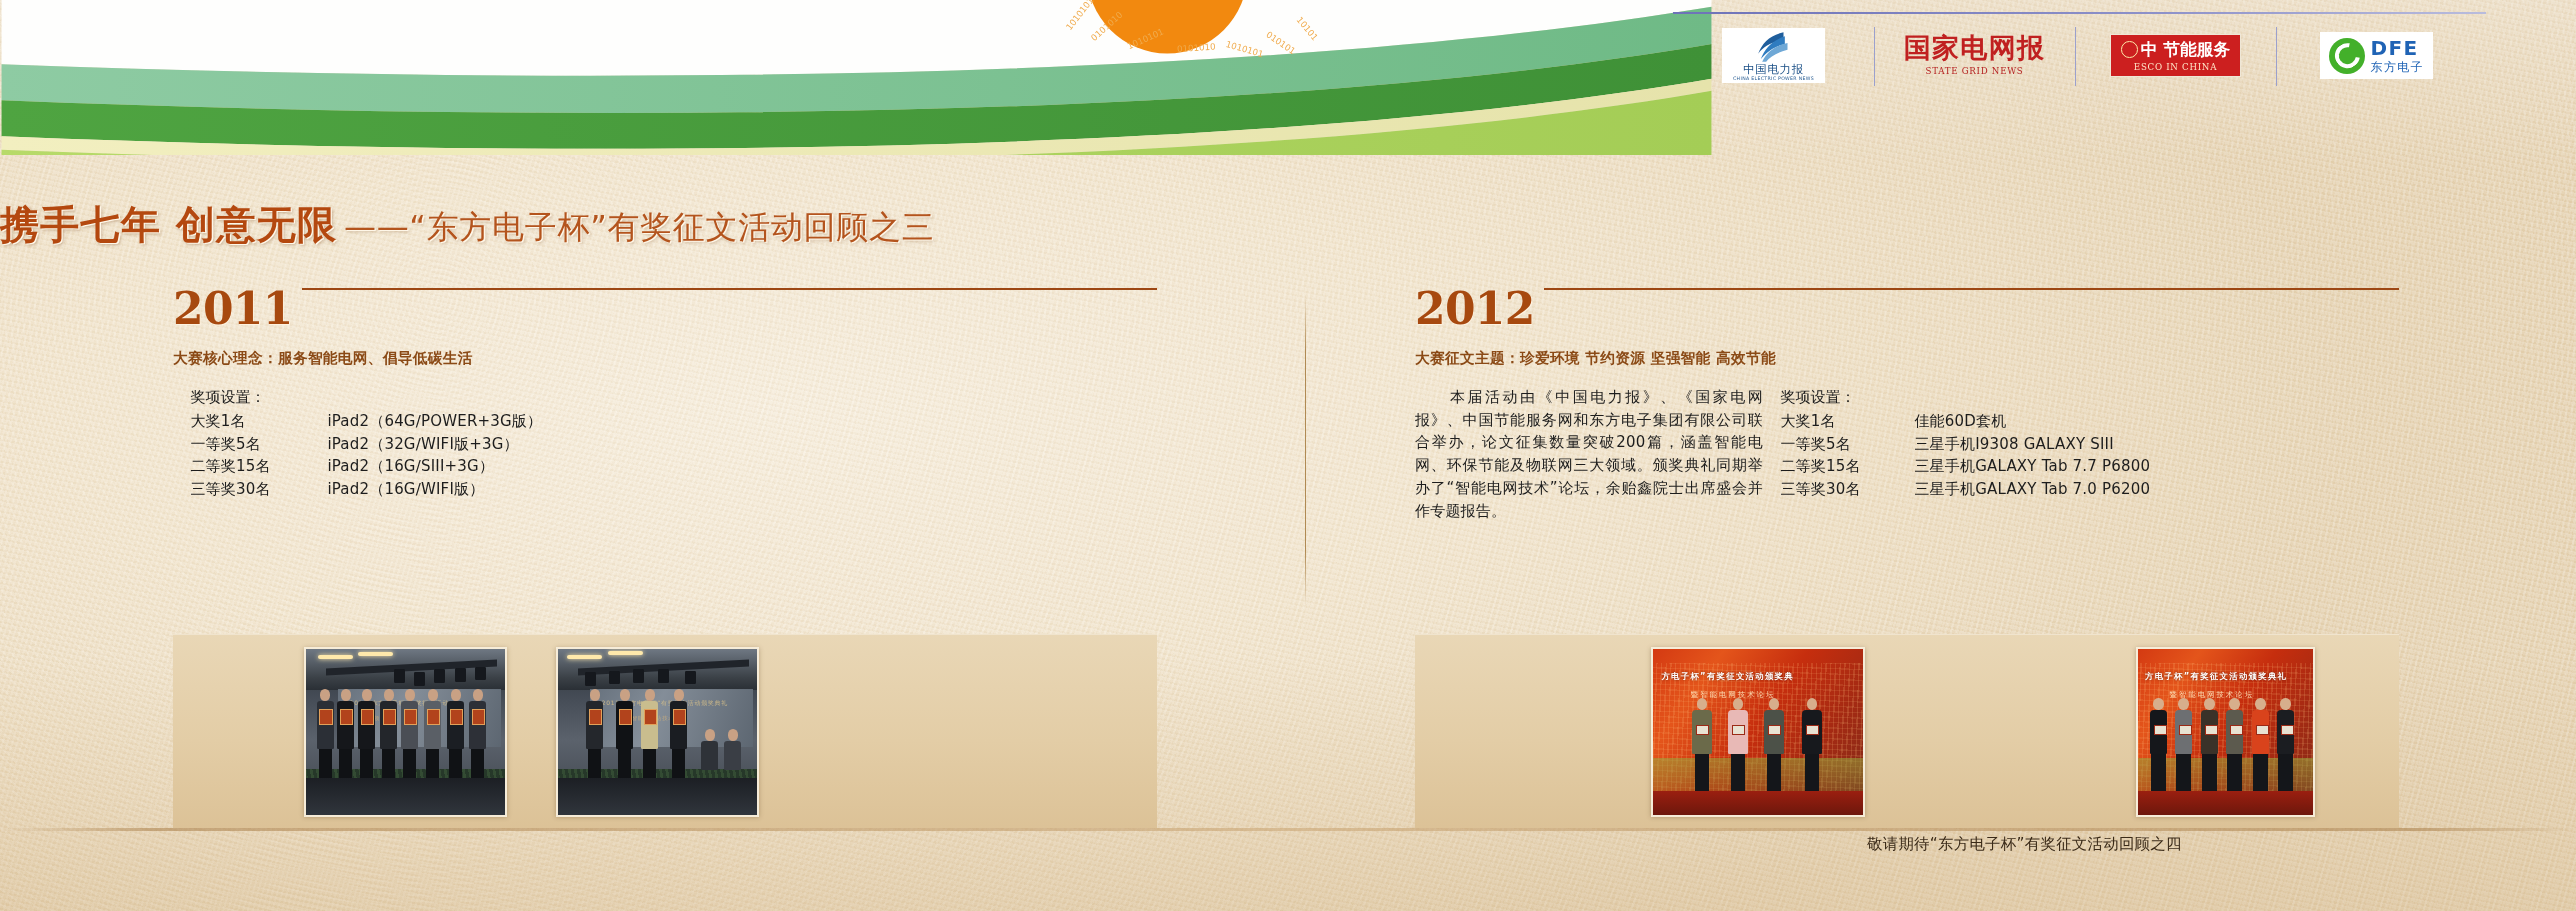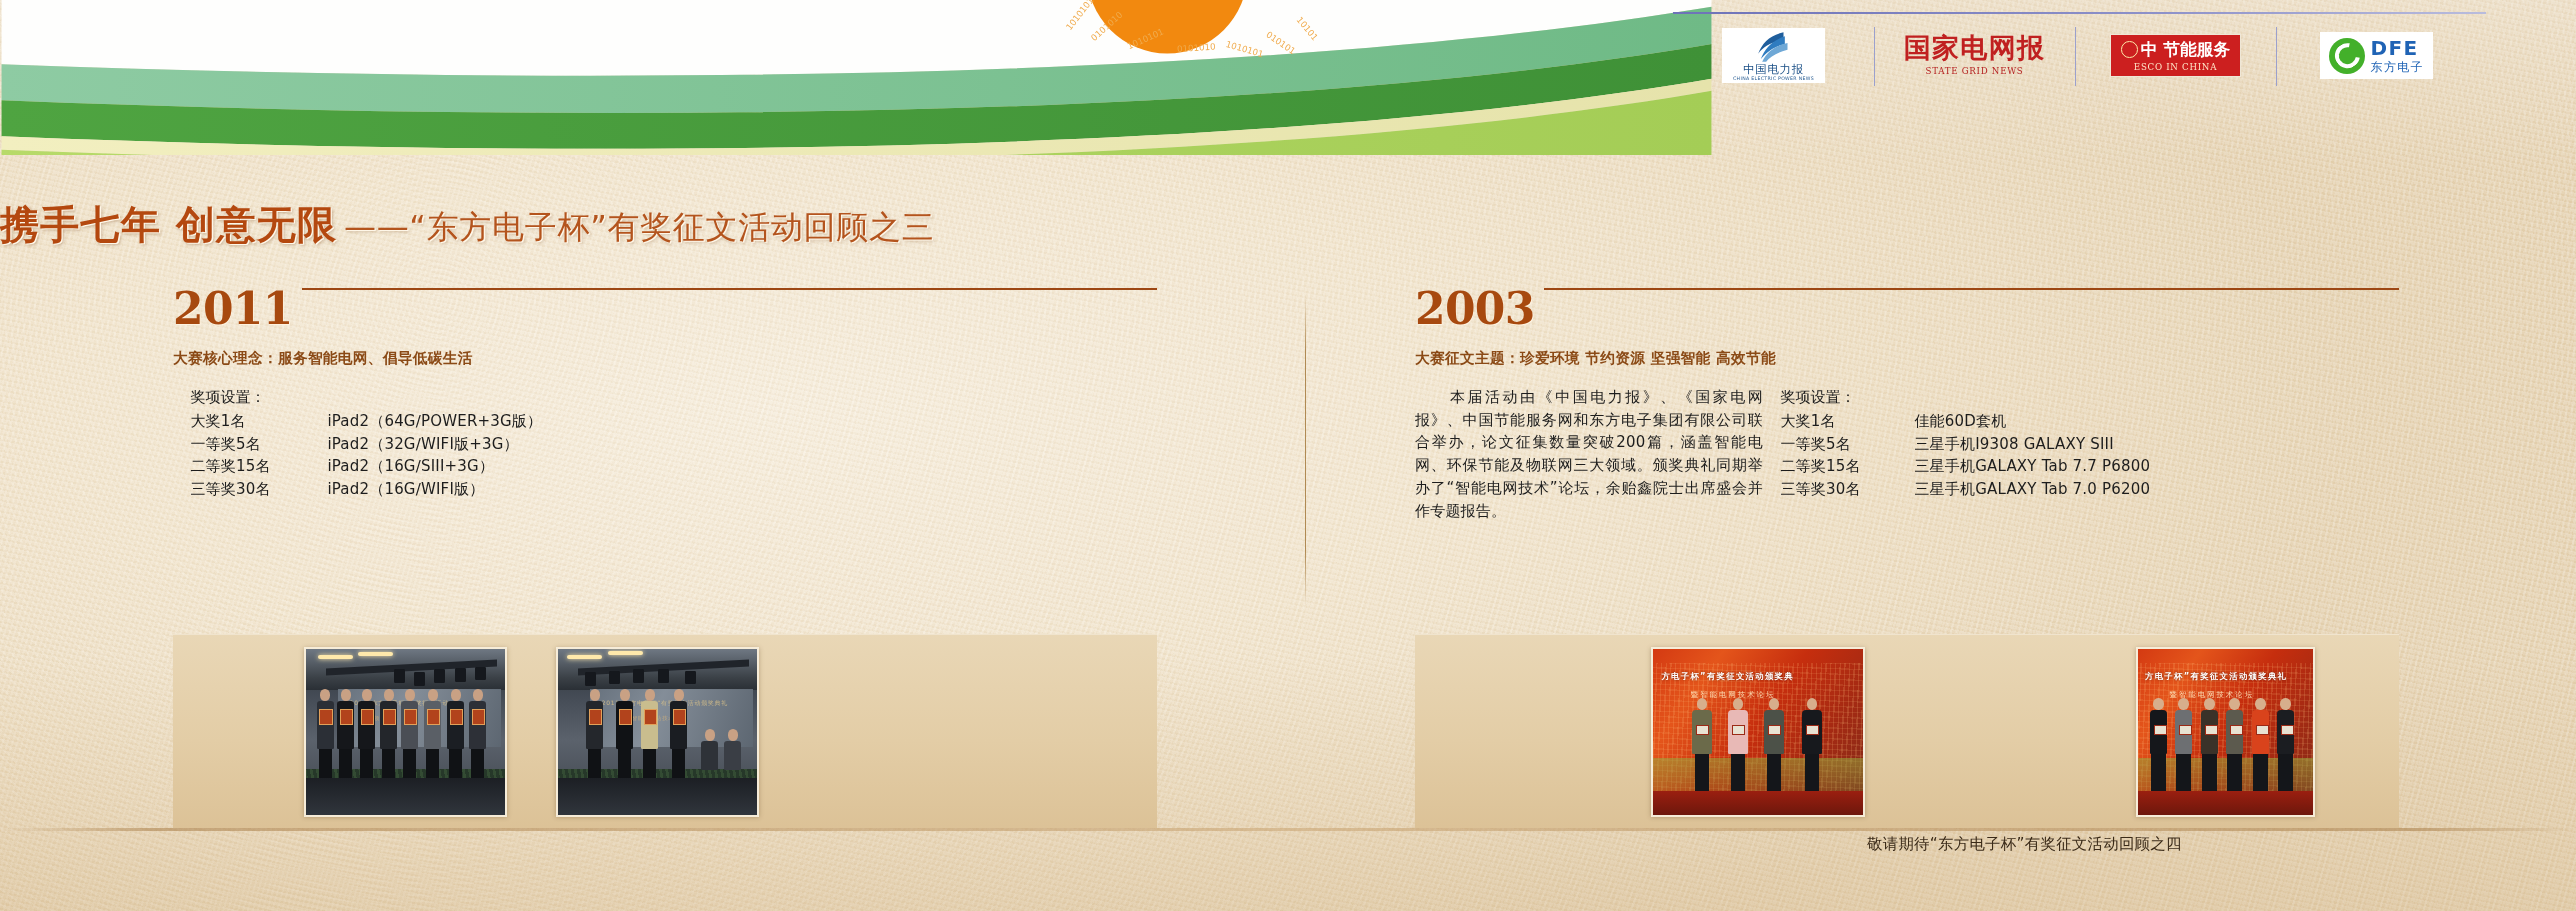--- a/index.html
+++ b/index.html
@@ -310,21 +310,21 @@
         <div class="prow">
           <span class="nm">三等奖30名</span>
           <span class="vl">iPad2（16G∕WIFI版）</span>
         </div>
       </div>
     </div>
   </div>
 
   <div class="col col-2012">
     <div class="yearrow">
-      <span class="year">2003</span>
+      <span class="year">2012</span>
       <span class="yearline"></span>
     </div>
     <div class="subtitle">大赛征文主题：珍爱环境 节约资源 坚强智能 高效节能</div>
     <div class="body2col">
       <div class="para p-2012">　　本届活动由《中国电力报》、《国家电网报》、中国节能服务网和东方电子集团有限公司联合举办，论文征集数量突破200篇，涵盖智能电网、环保节能及物联网三大领域。颁奖典礼同期举办了“智能电网技术”论坛，余贻鑫院士出席盛会并作专题报告。</div>
       <div class="prizes">
         <div class="ph">奖项设置：</div>
         <div class="prow">
           <span class="nm">大奖1名</span>
           <span class="vl">佳能60D套机</span>

